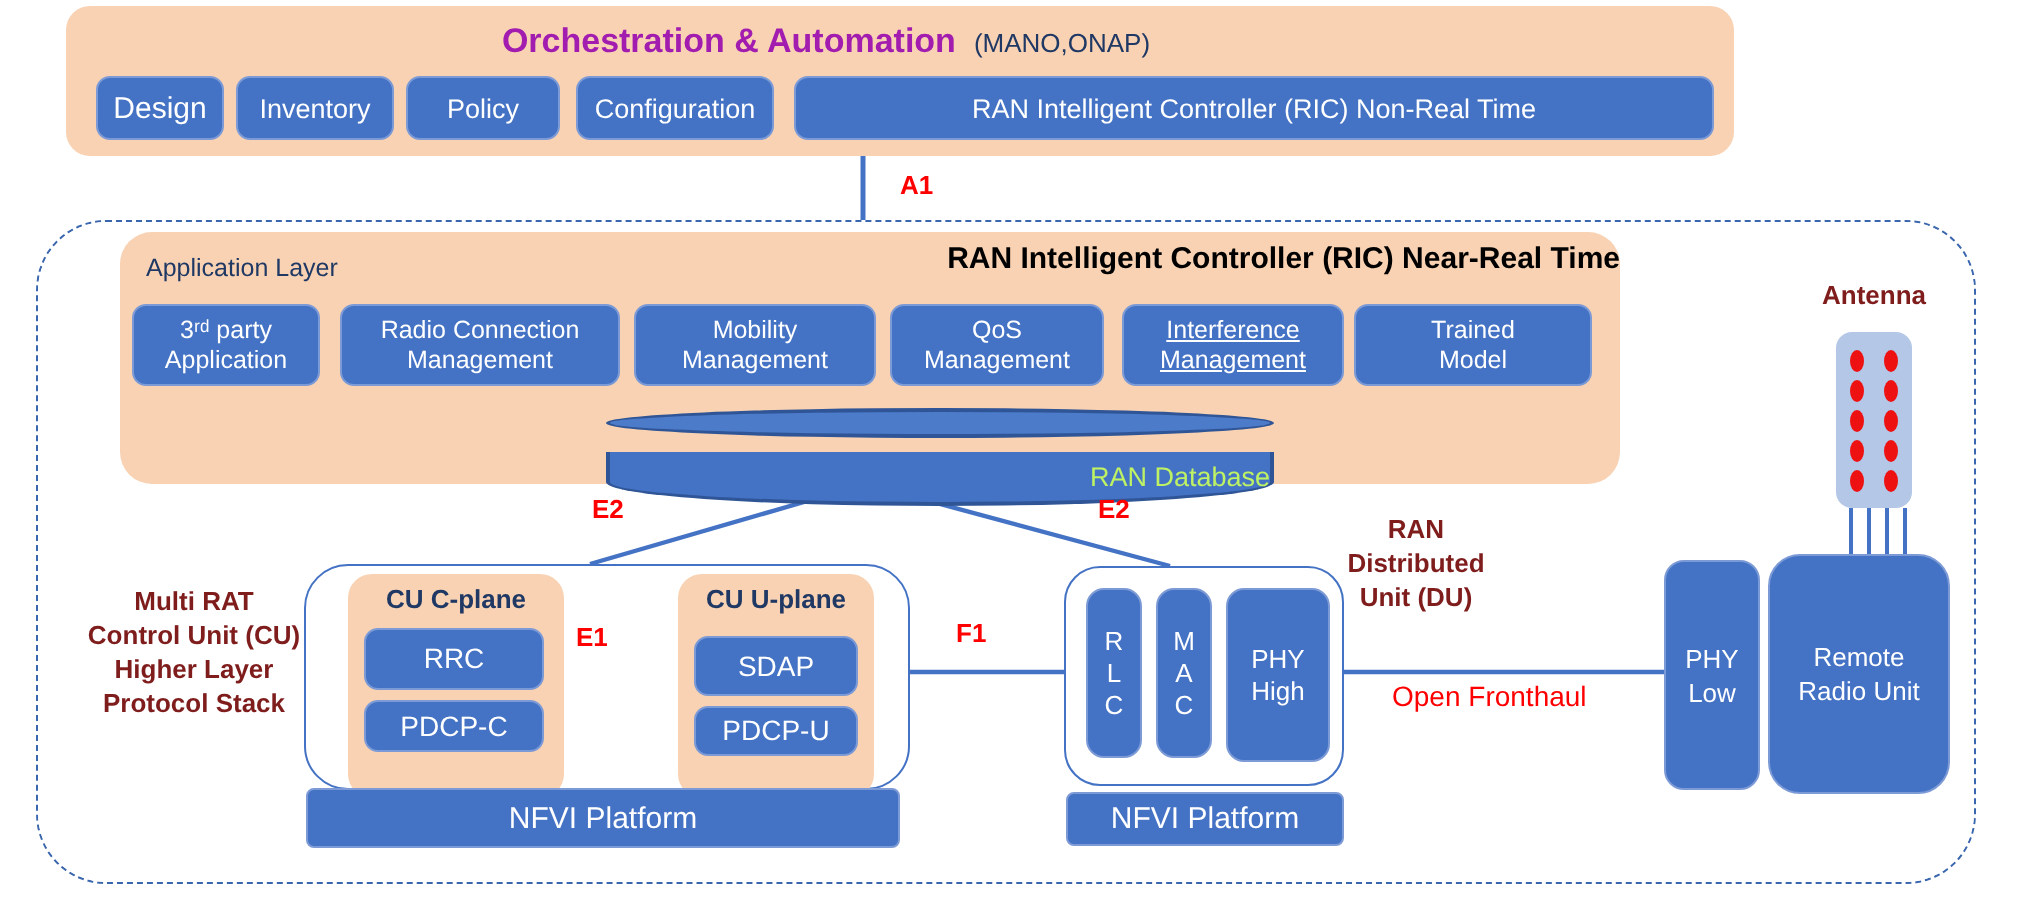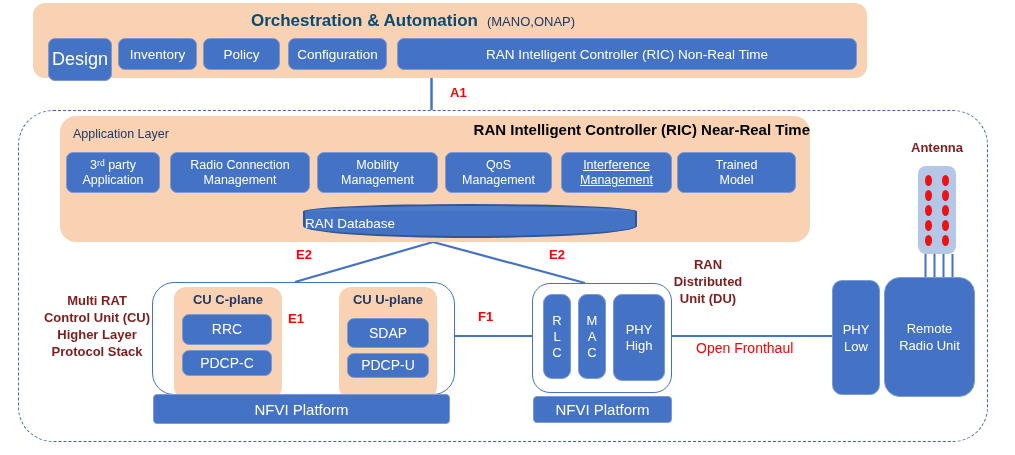--- a/index.html
+++ b/index.html
@@ -18,39 +18,39 @@
   .white-box { position: absolute; background: #fff; border: 1.6px solid #4472C4; }
   .red-label { position: absolute; color: #FF0000; font-weight: bold; font-size: 13px; z-index: 6; }
   .side-label { position: absolute; color: #7f1d1d; font-weight: bold; font-size: 13px;
     line-height: 17px; text-align: center; z-index: 5; }
   svg.wires { position: absolute; left: 0; top: 0; z-index: 1; pointer-events: none; }
 
   
   .orch { left: 33px; top: 3px; width: 834px; height: 75px; border-radius: 12px; z-index: 2; }
   .orch-title-row { position: absolute; left: 0; top: 8px; width: 760px; display: flex;
     justify-content: center; align-items: baseline; gap: 9px; }
-  .orch-title { font-size: 17px; font-weight: bold; color: #0c4a6e; }
+  .orch-title { font-size: 17px; font-weight: bold; color: #a21caf; }
   .orch-subtitle { font-size: 13px; color: #1F3864; }
 
   
   .dashed-box { position: absolute; left: 18px; top: 110px; width: 970px; height: 332px;
     border: 1.6px dashed #3A66AD; border-radius: 35px; z-index: 0; }
   .nrt { left: 60px; top: 116px; width: 750px; height: 126px; z-index: 2; }
   .nrt-title { position: absolute; left: 0; top: 5px; width: 100%; text-align: right;
     font-size: 15px; font-weight: bold; color: #000; }
   .app-layer-label { position: absolute; left: 13px; top: 11px; font-size: 12.5px; color: #1F3864; }
   .app-btn { top: 36px; height: 41px; font-size: 12.5px; }
 
   
   .cyl-top { position: absolute; left: 303px; top: 204px; width: 334px; height: 15px;
     background: #4C7BC9; border: 2px solid #2F5597; border-radius: 50%; z-index: 3; }
-  .cyl-body { position: absolute; left: 303px; top: 211px; width: 334px; height: 27px;
+  .cyl-body { position: absolute; left: 303px; top: 226px; width: 334px; height: 27px;
     background: #4472C4; border: 2px solid #2F5597; border-top: none;
     border-radius: 0 0 167px 167px / 0 0 12px 12px; z-index: 4;
-    display: flex; align-items: center; justify-content: flex-start; color: #ffffff; font-size: 13.5px; }
+    display: flex; align-items: center; justify-content: flex-end; color: #bef264; font-size: 13.5px; }
 
   
   .cu-box { left: 152px; top: 282px; width: 303px; height: 113px; border-radius: 22px; z-index: 2; }
   .plane { position: absolute; top: 4px; height: 112px; background: #F8D2B3; border-radius: 12px; z-index: 3; }
   .plane-title { position: absolute; top: 5px; width: 100%; text-align: center;
     font-size: 13px; font-weight: bold; color: #1F3864; }
   .plane .btn { left: 8px; font-size: 14px; }
   .nfvi { position: absolute; background: #4472C4; border: 1.5px solid #7C9AD6; border-radius: 4px;
     color: #fff; display: flex; align-items: center; justify-content: center; font-size: 15px; z-index: 2; }
 
@@ -83,21 +83,21 @@
     <path d="M925.5 254 V278 M934.5 254 V278 M943.5 254 V278 M952.5 254 V278" stroke="#4472C4" stroke-width="2" fill="none"></path>
   </svg>
 
   <div class="dashed-box"></div>
 
   <div class="abs peach orch">
     <div class="orch-title-row">
       <span class="orch-title" data-bind="orchestration.title">Orchestration &amp; Automation</span>
       <span class="orch-subtitle" data-bind="orchestration.subtitle">(MANO,ONAP)</span>
     </div>
-    <div class="btn" style="left:15px; top:35px; width:64px; height:43px; font-size:18px;" data-bind="orchestration.buttons.0">Design</div>
+    <div class="btn" style="left:15px; top:35px; width:64px; height:32px; font-size:15px;" data-bind="orchestration.buttons.0">Design</div>
     <div class="btn" style="left:85px; top:35px; width:79px; height:32px; font-size:13.5px;" data-bind="orchestration.buttons.1">Inventory</div>
     <div class="btn" style="left:170px; top:35px; width:77px; height:32px; font-size:13.5px;" data-bind="orchestration.buttons.2">Policy</div>
     <div class="btn" style="left:255px; top:35px; width:99px; height:32px; font-size:13.5px;" data-bind="orchestration.buttons.3">Configuration</div>
     <div class="btn" style="left:364px; top:35px; width:460px; height:32px; font-size:13.5px;" data-bind="orchestration.buttons.4">RAN Intelligent Controller (RIC) Non-Real Time</div>
   </div>
 
   <span class="red-label" style="left:450px; top:85px;" data-bind="interfaces.a1">A1</span>
 
   <div class="abs peach nrt">
     <div class="nrt-title" data-bind="near_rt_ric.title">RAN Intelligent Controller (RIC) Near-Real Time</div>

